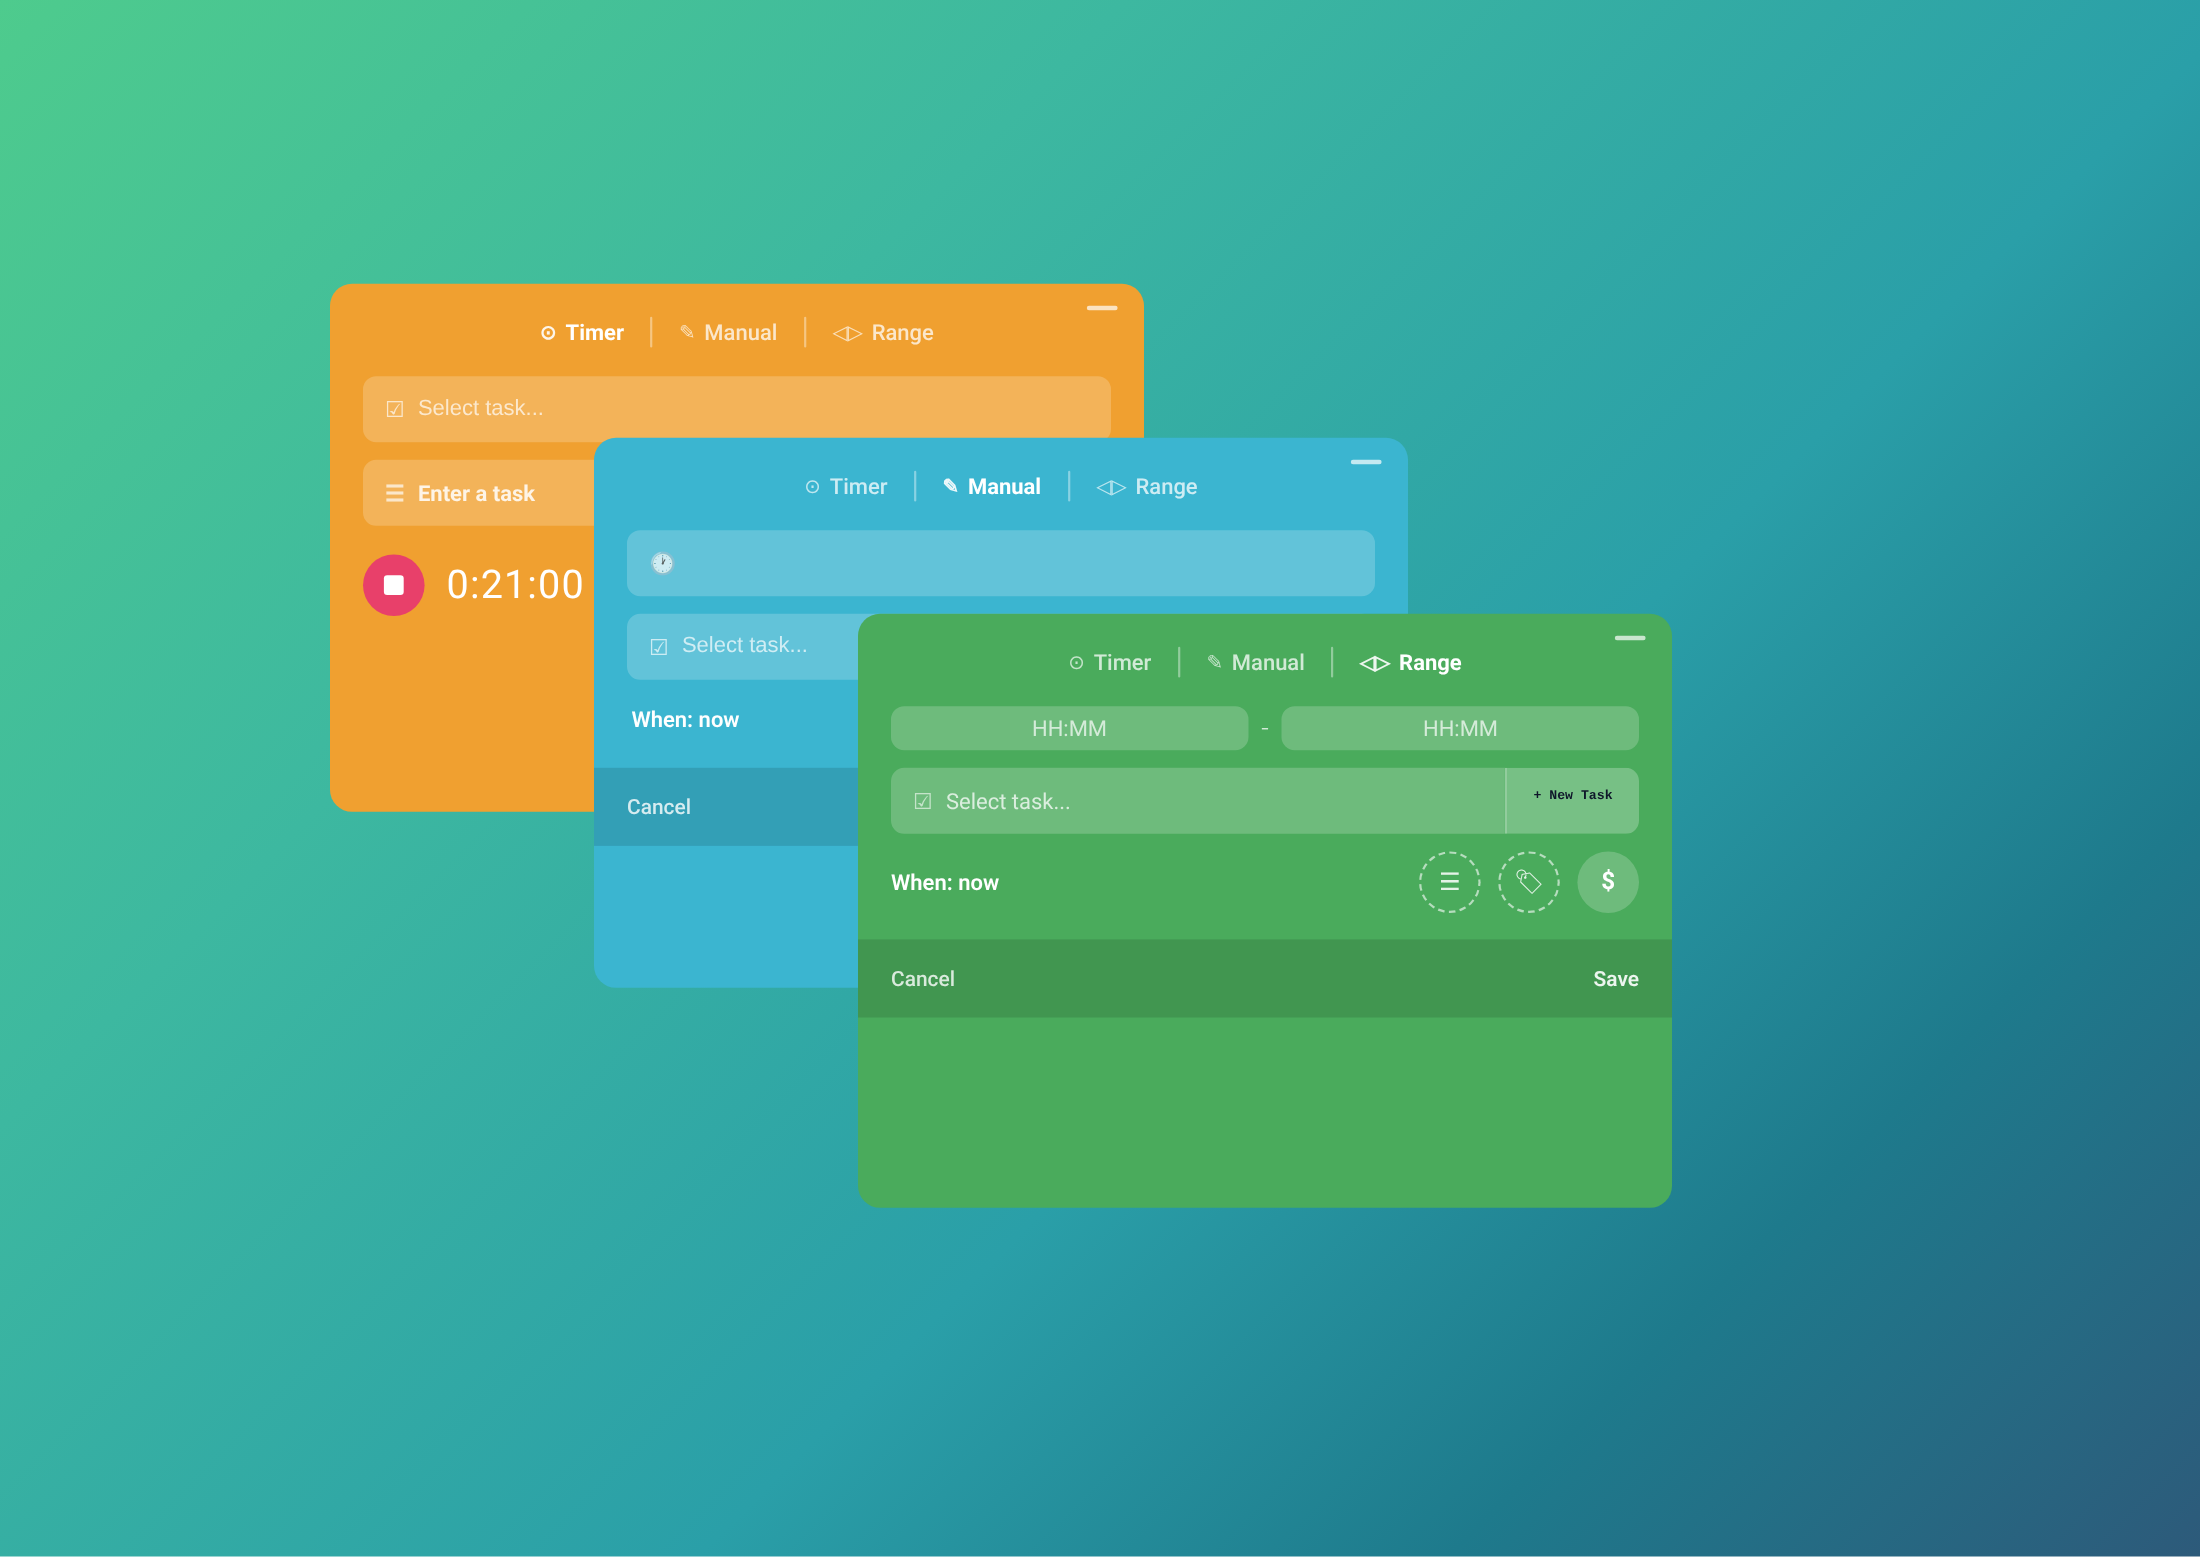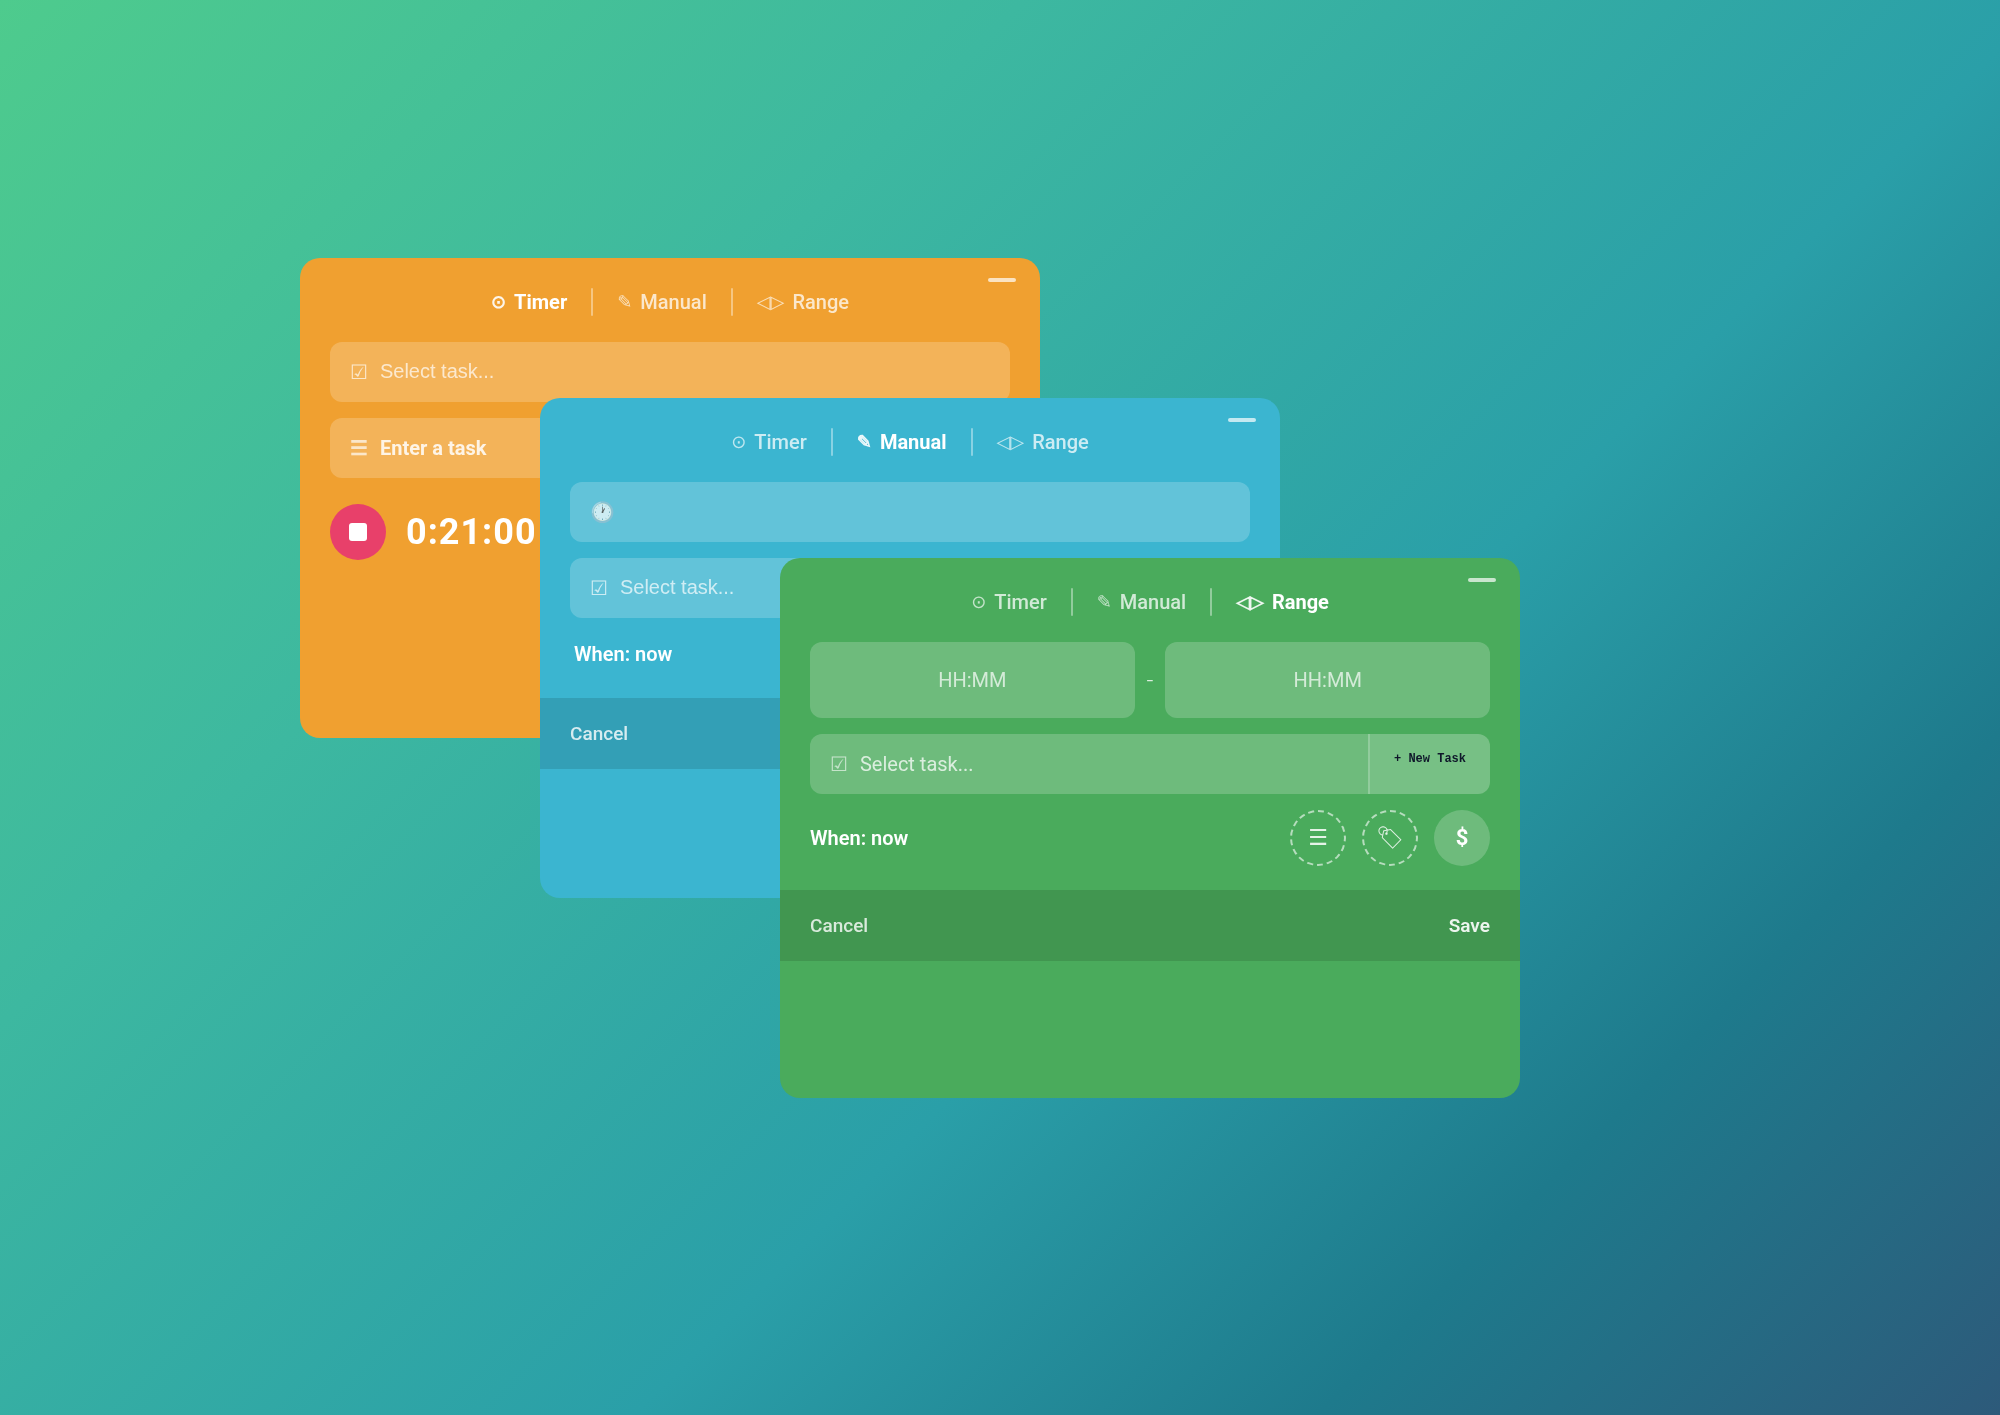--- a/index.html
+++ b/index.html
@@ -178,21 +178,21 @@
     .stop-btn-square {
       width: 18px;
       height: 18px;
       background: white;
       border-radius: 3px;
     }
 
     .timer-display {
       color: white;
       font-size: 36px;
-      font-weight: 700;
+      font-weight: 400;
       letter-spacing: 1px;
     }
 
     
     .note-field {
       background: rgba(255,255,255,0.2);
       border-radius: 12px;
       padding: 18px 20px;
       display: flex;
       align-items: center;
@@ -243,21 +243,21 @@
     .range-row {
       display: flex;
       align-items: center;
       gap: 12px;
     }
 
     .range-input {
       flex: 1;
       background: rgba(255,255,255,0.2);
       border-radius: 12px;
-      padding: 26px 20px;
+      padding: 8px 20px;
       color: rgba(255,255,255,0.7);
       font-size: 20px;
       text-align: center;
     }
 
     .range-separator {
       color: rgba(255,255,255,0.8);
       font-size: 24px;
       font-weight: 300;
     }

